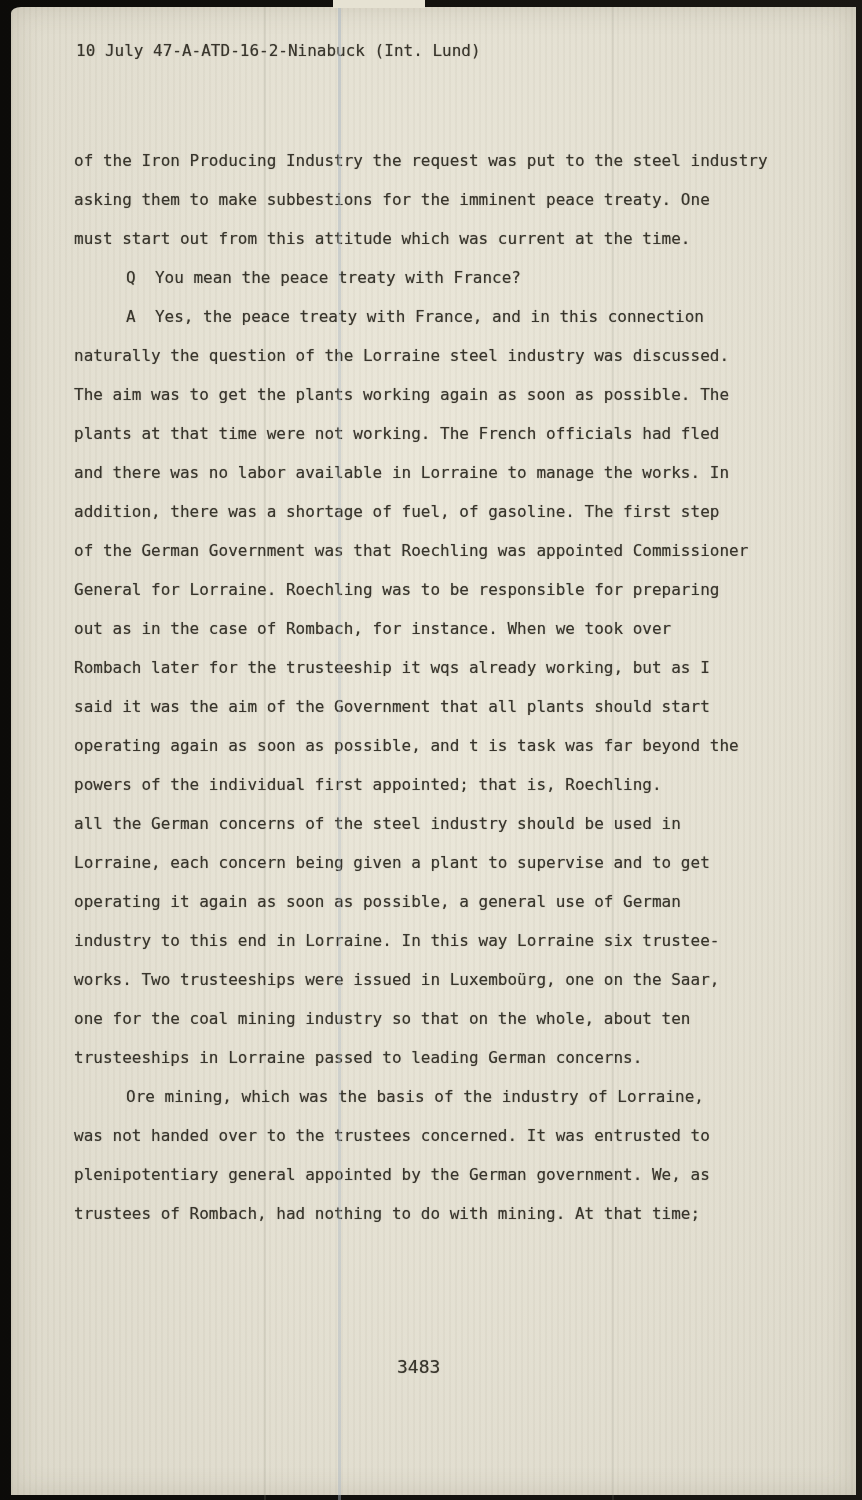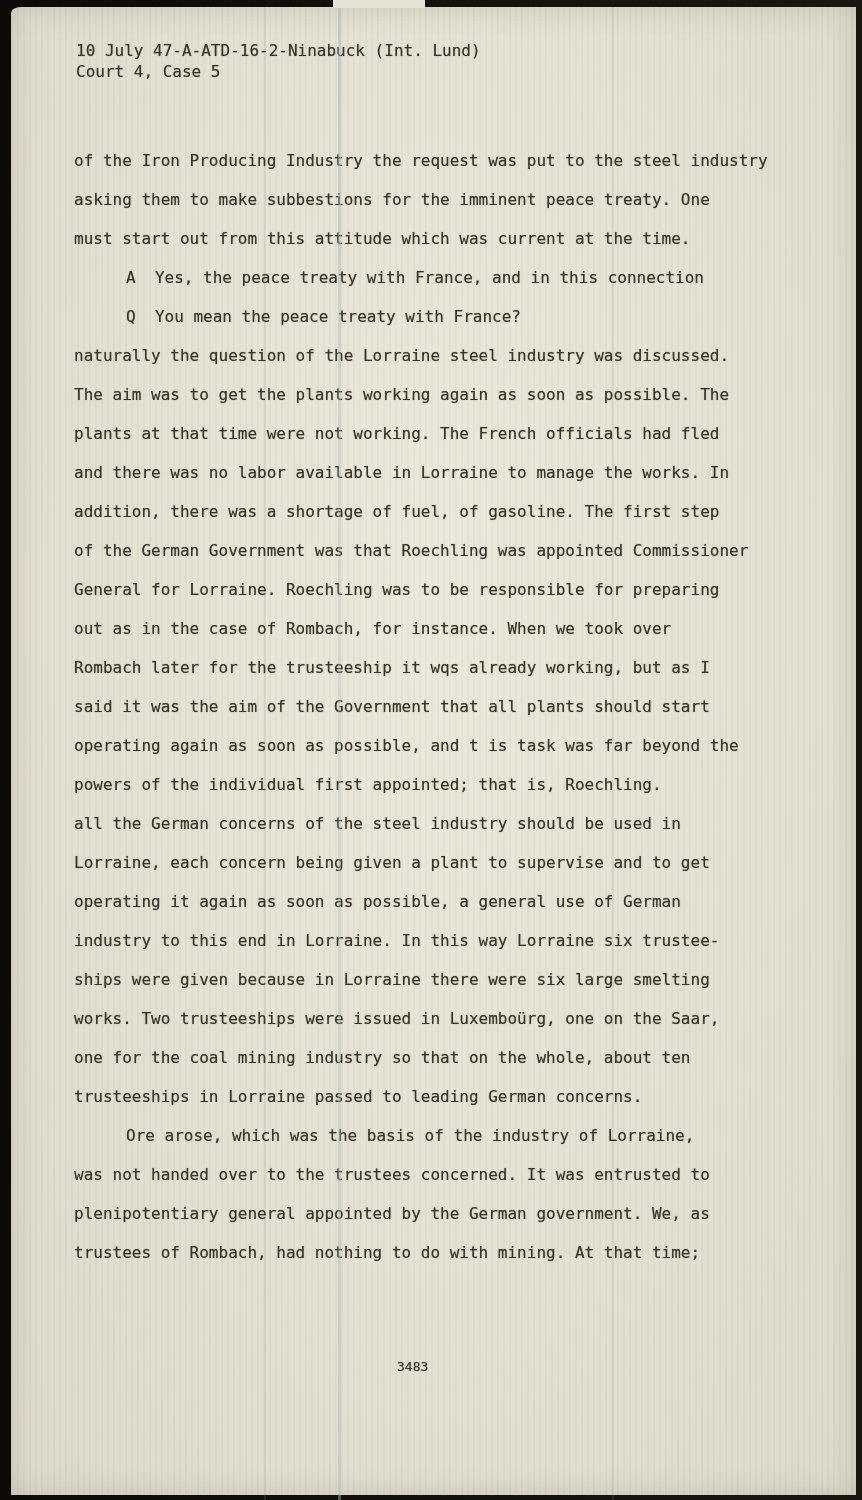--- a/index.html
+++ b/index.html
@@ -75,65 +75,63 @@
   .body-block .line {
     height: 39px;
     line-height: 39px;
   }
   .body-block .line.indent {
     padding-left: 52px;
   }
   .page-number {
     position: absolute;
     left: 386px; top: 1340px;
-    font-size: 13px;
+    font-size: 18px;
     line-height: 39px;
   }
 </style>
 </head>
 <body>
 
 <div class="scan">
   <div class="paper">
 
     <div class="fold-faint-1"></div>
     <div class="fold-faint-2"></div>
 
     <div class="header-block">
       <div class="typewritten">10 July 47-A-ATD-16-2-Ninabuck (Int. Lund)</div>
-      <div class="typewritten">Court 4, Case 5</div>
     </div>
 
     <div class="body-block" id="body-lines">
         <div class="line typewritten">of the Iron Producing Industry the request was put to the steel industry</div>
         <div class="line typewritten">asking them to make subbestions for the imminent peace treaty. One</div>
         <div class="line typewritten">must start out from this attitude which was current at the time.</div>
+        <div class="line typewritten indent">Q  You mean the peace treaty with France?</div>
         <div class="line typewritten indent">A  Yes, the peace treaty with France, and in this connection</div>
-        <div class="line typewritten indent">Q  You mean the peace treaty with France?</div>
         <div class="line typewritten">naturally the question of the Lorraine steel industry was discussed.</div>
         <div class="line typewritten">The aim was to get the plants working again as soon as possible. The</div>
         <div class="line typewritten">plants at that time were not working. The French officials had fled</div>
         <div class="line typewritten">and there was no labor available in Lorraine to manage the works. In</div>
         <div class="line typewritten">addition, there was a shortage of fuel, of gasoline. The first step</div>
         <div class="line typewritten">of the German Government was that Roechling was appointed Commissioner</div>
         <div class="line typewritten">General for Lorraine. Roechling was to be responsible for preparing</div>
         <div class="line typewritten">out as in the case of Rombach, for instance. When we took over</div>
         <div class="line typewritten">Rombach later for the trusteeship it wqs already working, but as I</div>
         <div class="line typewritten">said it was the aim of the Government that all plants should start</div>
         <div class="line typewritten">operating again as soon as possible, and t is task was far beyond the</div>
         <div class="line typewritten">powers of the individual first appointed; that is, Roechling.</div>
         <div class="line typewritten">all the German concerns of the steel industry should be used in</div>
         <div class="line typewritten">Lorraine, each concern being given a plant to supervise and to get</div>
         <div class="line typewritten">operating it again as soon as possible, a general use of German</div>
         <div class="line typewritten">industry to this end in Lorraine. In this way Lorraine six trustee-</div>
-        <div class="line typewritten">ships were given because in Lorraine there were six large smelting</div>
         <div class="line typewritten">works. Two trusteeships were issued in Luxemboürg, one on the Saar,</div>
         <div class="line typewritten">one for the coal mining industry so that on the whole, about ten</div>
         <div class="line typewritten">trusteeships in Lorraine passed to leading German concerns.</div>
-        <div class="line typewritten indent">Ore arose, which was the basis of the industry of Lorraine,</div>
+        <div class="line typewritten indent">Ore mining, which was the basis of the industry of Lorraine,</div>
         <div class="line typewritten">was not handed over to the trustees concerned. It was entrusted to</div>
         <div class="line typewritten">plenipotentiary general appointed by the German government. We, as</div>
         <div class="line typewritten">trustees of Rombach, had nothing to do with mining. At that time;</div>
       </div>
 
     <div class="page-number typewritten">3483</div>
   </div>
 
   <div class="fold-main"></div>
   <div class="top-notch"></div>

